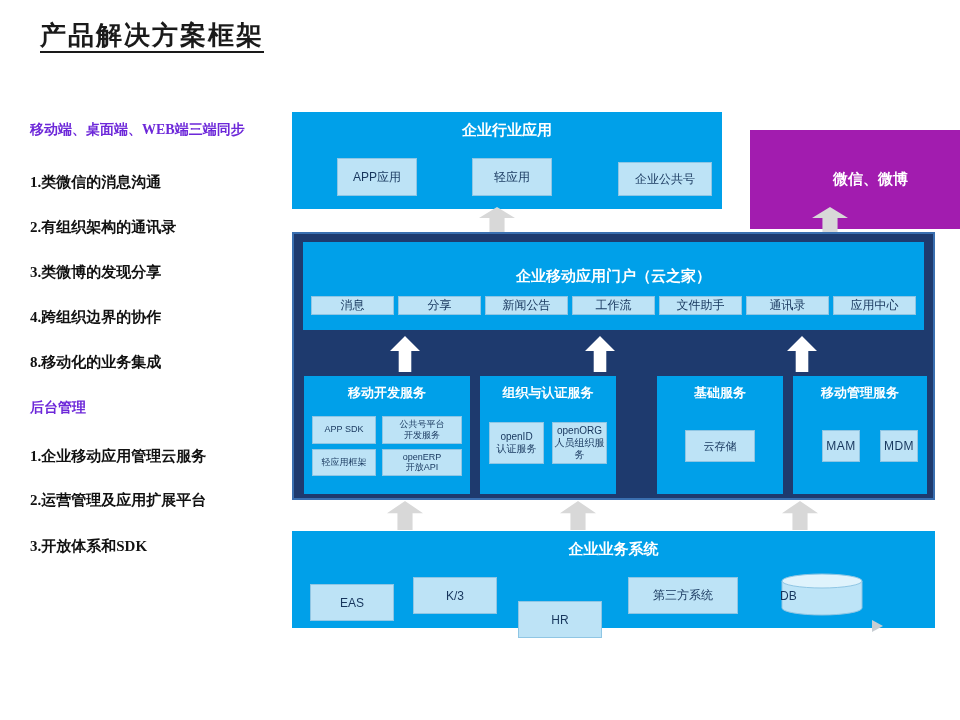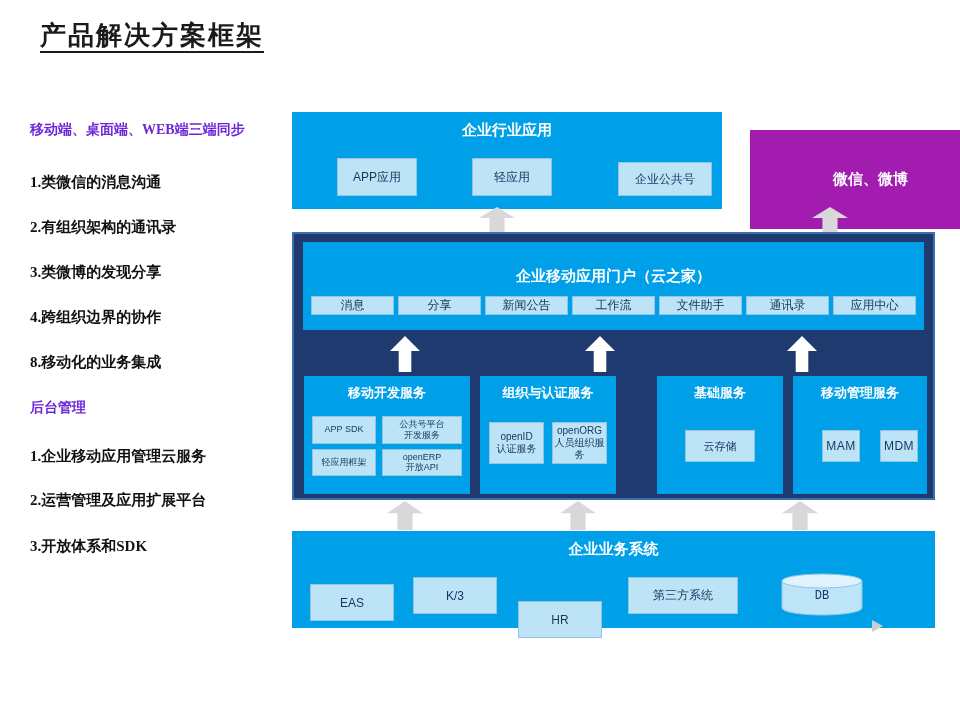--- a/index.html
+++ b/index.html
@@ -45,21 +45,21 @@
   .svc-one{position:absolute;left:0;right:0;top:54px;display:flex;justify-content:center;}
   .svc-one .lite{width:70px;height:32px;font-size:11px;}
   .svc-mm{position:absolute;left:9px;right:9px;top:54px;display:flex;gap:20px;margin-left:20px;}
   .svc-mm .lite{flex:1;height:32px;font-size:12px;letter-spacing:.5px;}
   
   .business{position:absolute;left:292px;top:531px;width:643px;height:97px;}
   .business .box-title{padding-top:9px;font-size:15px;font-weight:700;}
   .biz-item{position:absolute;top:46px;height:37px;font-size:12px;}
   
   .db{position:absolute;left:488px;top:42px;width:84px;height:44px;}
-  .db-label{position:absolute;left:0;right:0;top:16px;text-align:center;font-size:12px;color:#17365D;font-family:Liberation Mono, monospace;}
+  .db-label{position:absolute;left:0;right:0;top:16px;text-align:left;font-size:12px;color:#17365D;}
   
   .arrow-up{clip-path:polygon(50% 0%,100% 42%,71% 42%,71% 100%,29% 100%,29% 42%,0% 42%);}
   .gray{background:#D8D8D8;}
   .white{background:#ffffff;}
   .decor{position:absolute;left:872px;top:620px;width:11px;height:12px;background:#C8CDD2;
          clip-path:polygon(0 0,100% 50%,0 100%);}
 </style>
 </head>
 <body>
 

